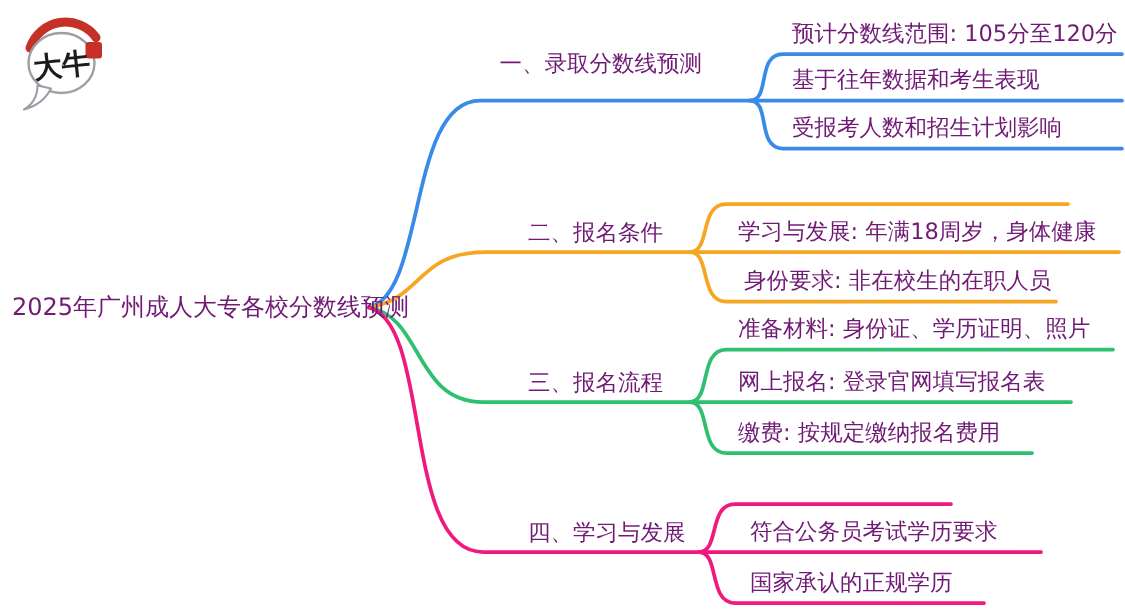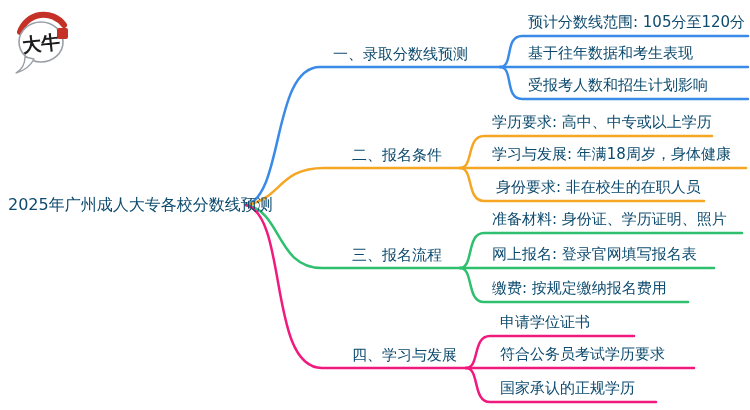--- a/index.html
+++ b/index.html
@@ -1,20 +1,20 @@
 <!DOCTYPE html>
 <html><head>
 <meta charset="utf-8">
 <style>
   html,body { margin:0; padding:0; background:#ffffff; }
   body { width:750px; height:410px; overflow:hidden;
          font-family:"DejaVu Sans","Liberation Sans",sans-serif; }
   .canvas { position:relative; width:750px; height:410px; background:#fff; }
   svg.links { position:absolute; left:0; top:0; }
-  .node { position:absolute; color:#0c4a6e; white-space:nowrap; line-height:20px; }
+  .node { position:absolute; color:#701a75; white-space:nowrap; line-height:20px; }
   .root  { font-size:16px; }
   .btitle{ font-size:15px; }
   .leaf  { font-size:15px; }
   .logo { position:absolute; left:12px; top:10px; display:flex; align-items:flex-start; }
   .logo-mark { width:60px; height:64px; }
   .logo-text { margin-left:6px; padding-top:8px; }
   .brand  { font-weight:bold; font-size:21px; line-height:25px; letter-spacing:1px; }
   .domain { font-weight:bold; font-size:15px; line-height:19px; }
 </style>
 </head>
@@ -52,34 +52,32 @@
       <path d="M8,22 A25,25 0 0 1 52,15" stroke="#c53127" stroke-width="6" fill="none" stroke-linecap="round"></path>
       <ellipse cx="29" cy="32" rx="22" ry="20" fill="#ffffff" stroke="#9aa0a6" stroke-width="1.6"></ellipse>
       <path d="M13,47 C13,55 9,60 4,63 C15,60 20,53 22,49 Z" fill="#ffffff" stroke="#9aa0a6" stroke-width="1.4" stroke-linejoin="round"></path>
       <rect x="45" y="18" width="11" height="11" rx="2" fill="#c53127"></rect>
       <text x="29" y="40" text-anchor="middle" font-size="19" font-weight="bold" fill="#1c1c1c" transform="rotate(-6 29 32)">大牛</text>
     </svg>
   </div>
 
   <div class="node root" style="left:8px; top:195px;">2025年广州成人大专各校分数线预测</div>
 
-  <div class="node btitle" style="left:333px; top:44px;">一、录取分数线预测</div>
+  <div class="node btitle" style="left:333px; top:32px;">一、录取分数线预测</div>
   <div class="node btitle" style="left:352px; top:245px;">三、报名流程</div>
   <div class="node btitle" style="left:352px; top:145px;">二、报名条件</div>
   <div class="node btitle" style="left:352px; top:345px;text-align:center;">四、学习与发展</div>
 
   <div class="node leaf" style="left:528px; top:12px;">预计分数线范围: 105分至120分</div>
   <div class="node leaf" style="left:528px; top:43px;">基于往年数据和考生表现</div>
   <div class="node leaf" style="left:528px; top:75px;">受报考人数和招生计划影响</div>
 
-  <div class="node leaf" style="left:492px; top:112px;">学历要求: 高中、中专或以上学历</div>
   <div class="node leaf" style="left:492px; top:144px;">学习与发展: 年满18周岁，身体健康</div>
   <div class="node leaf" style="left:496px; top:177px;">身份要求: 非在校生的在职人员</div>
 
   <div class="node leaf" style="left:492px; top:209px;">准备材料: 身份证、学历证明、照片</div>
   <div class="node leaf" style="left:492px; top:244px;">网上报名: 登录官网填写报名表</div>
   <div class="node leaf" style="left:492px; top:278px;">缴费: 按规定缴纳报名费用</div>
 
-  <div class="node leaf" style="left:500px; top:312px;">申请学位证书</div>
   <div class="node leaf" style="left:500px; top:344px;">符合公务员考试学历要求</div>
   <div class="node leaf" style="left:500px; top:378px;">国家承认的正规学历</div>
 
 </div>
 
 </body></html>

